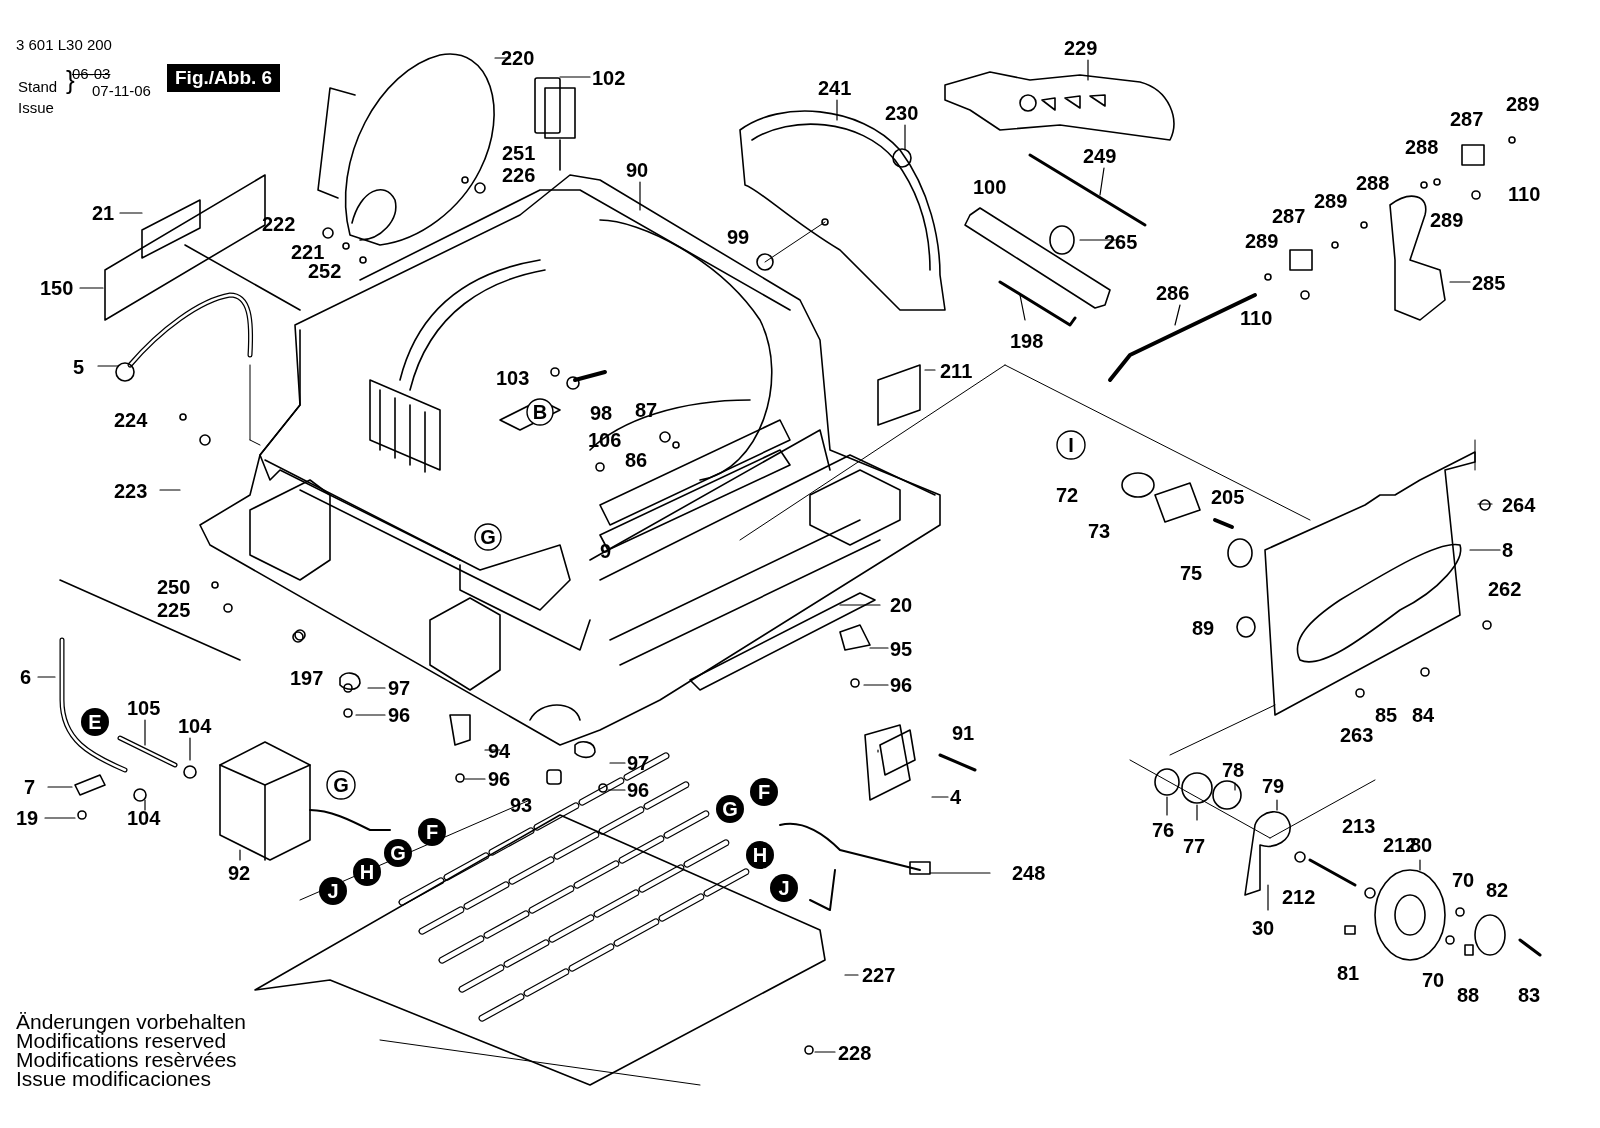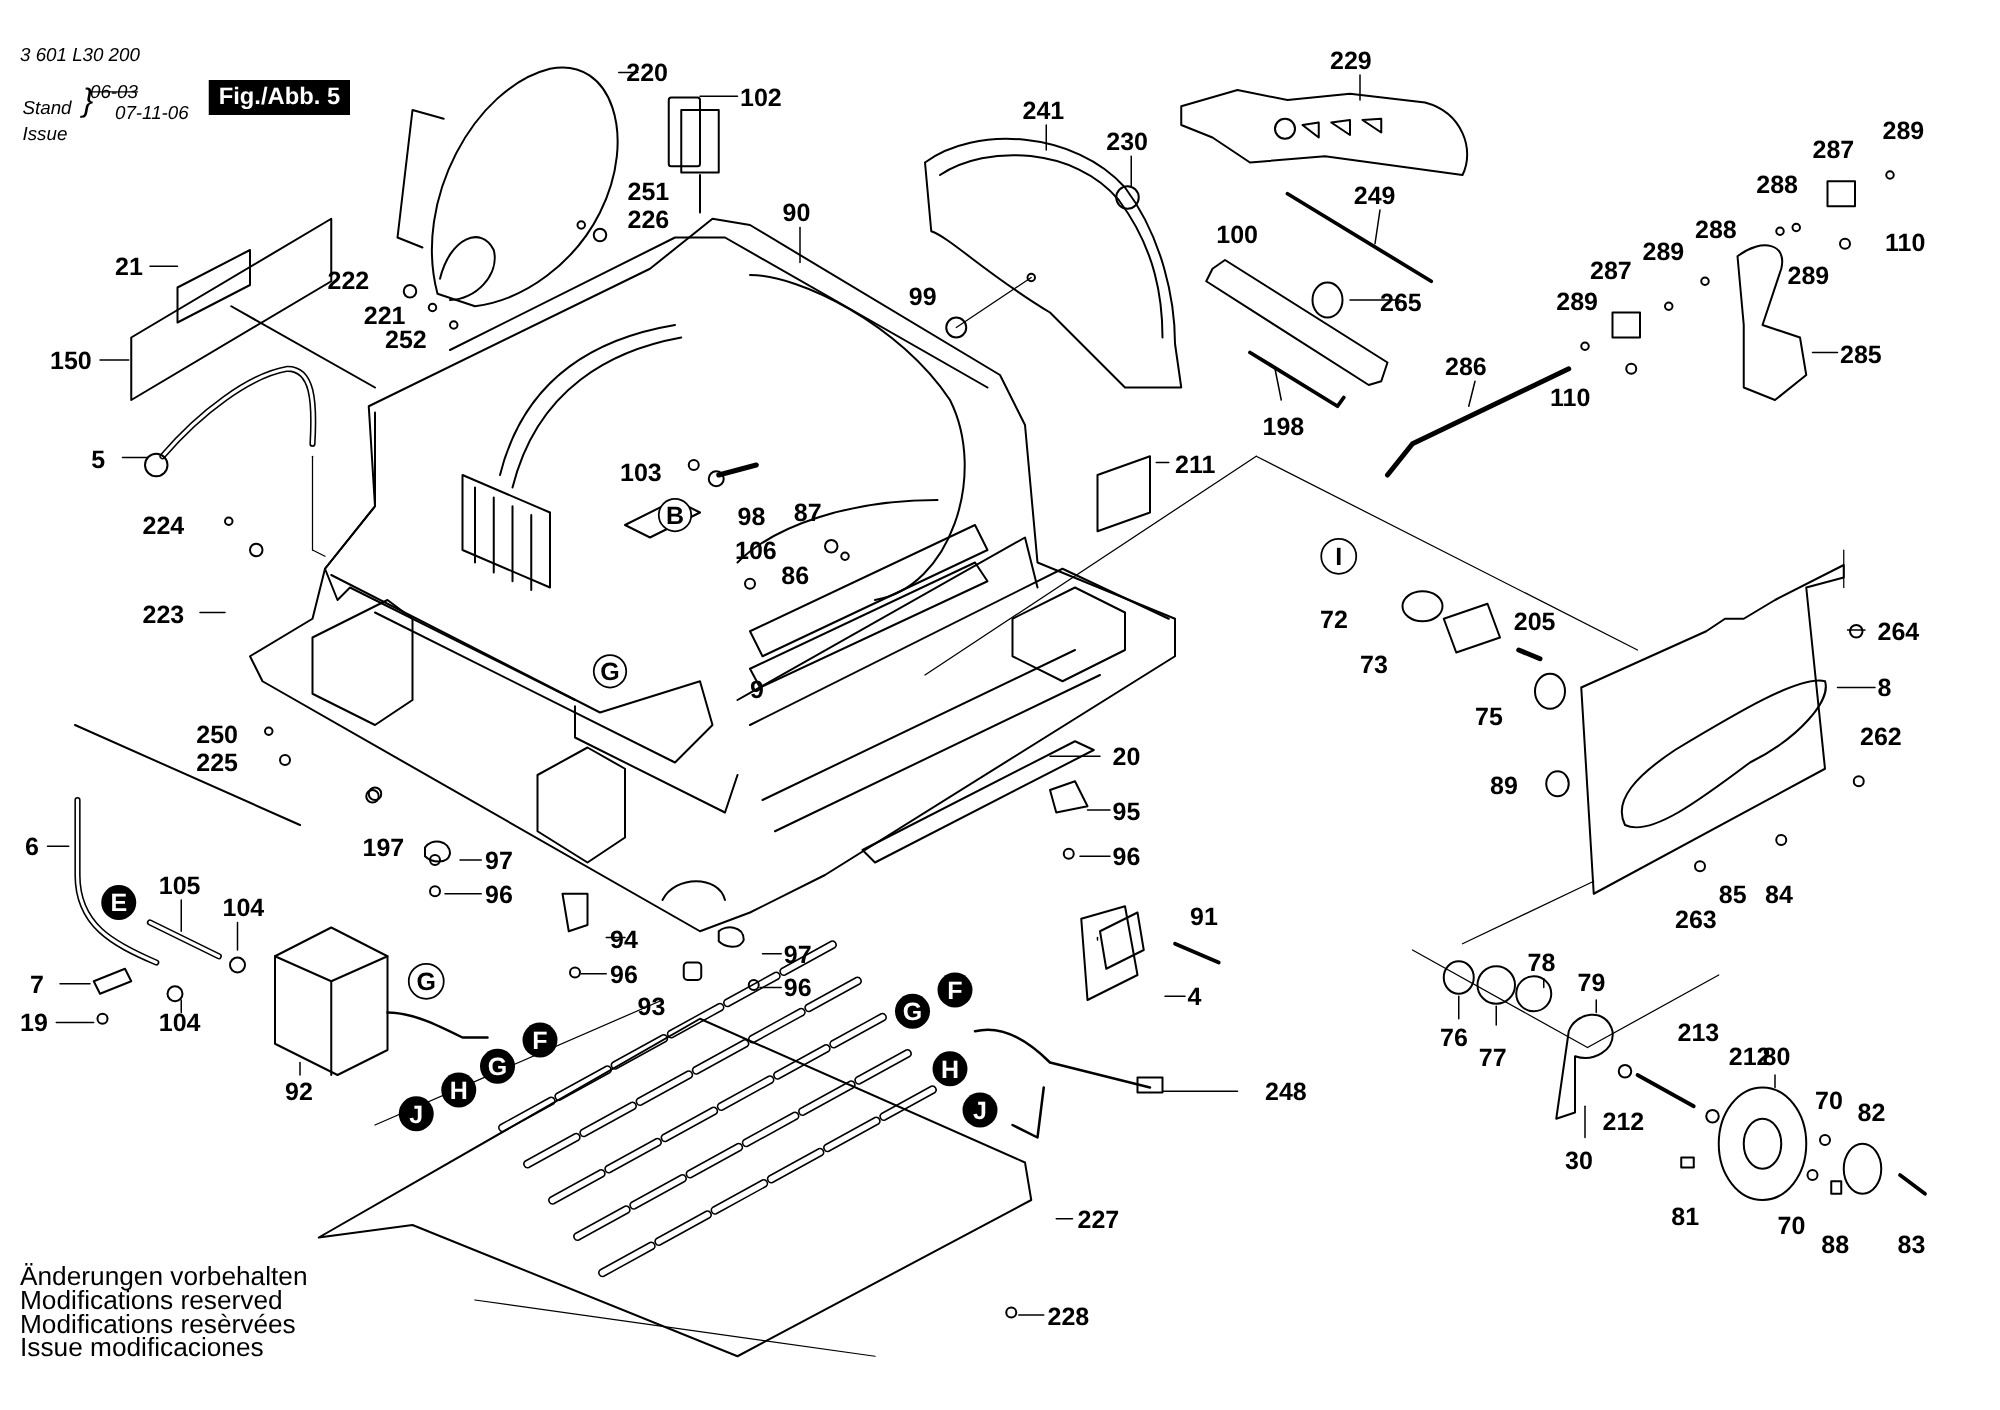--- a/index.html
+++ b/index.html
@@ -1,34 +1,34 @@
 <!DOCTYPE html>
 <html><head>
 <meta charset="utf-8">
 <style>
   html,body{margin:0;padding:0;background:#fff;}
   body{width:1600px;height:1128px;position:relative;overflow:hidden;font-family:"Liberation Sans",sans-serif;color:#000;}
   #diagram{position:absolute;left:0;top:0;width:1600px;height:1128px;}
-  .hdr{position:absolute;font-family:"Liberation Sans",sans-serif;font-size:15px;line-height:17px;font-style:italic;}
+  .hdr{position:absolute;font-family:"Liberation Sans",sans-serif;font-size:15px;line-height:17px;}
   .figbox{position:absolute;left:167px;top:64px;background:#000;color:#fff;font-weight:bold;font-size:19px;padding:3px 8px;line-height:22px;}
   .footer{position:absolute;left:16px;top:1012px;font-size:21px;line-height:19px;}
   .lbl{font-family:"Liberation Sans",sans-serif;font-weight:bold;font-size:20px;fill:#000;}
   .circ-lbl{font-family:"Liberation Sans",sans-serif;font-weight:bold;font-size:20px;}
   .strike{text-decoration:line-through;}
 </style>
 </head>
 <body>
 
 <div class="hdr" style="left:16px;top:36px;">3 601 L30 200</div>
 <div class="hdr" style="left:18px;top:78px;">Stand</div>
 <div class="hdr" style="left:18px;top:82px;margin-top:17px;">Issue</div>
 <div class="hdr" style="left:66px;top:62px;font-size:26px;line-height:36px;">}</div>
 <div class="hdr strike" style="left:72px;top:65px;">06-03</div>
 <div class="hdr" style="left:92px;top:82px;">07-11-06</div>
-<div class="figbox">Fig./Abb. 5</div>
+<div class="figbox">Fig./Abb. 6</div>
 
 <div class="footer">
   <div>Änderungen vorbehalten</div>
   <div>Modifications reserved</div>
   <div>Modifications resèrvées</div>
   <div>Issue modificaciones</div>
 </div>
 
 <svg id="diagram" viewBox="0 0 1600 1128" xmlns="http://www.w3.org/2000/svg">
   <g fill="none" stroke="#000" stroke-width="1.6" stroke-linejoin="round" stroke-linecap="round">

